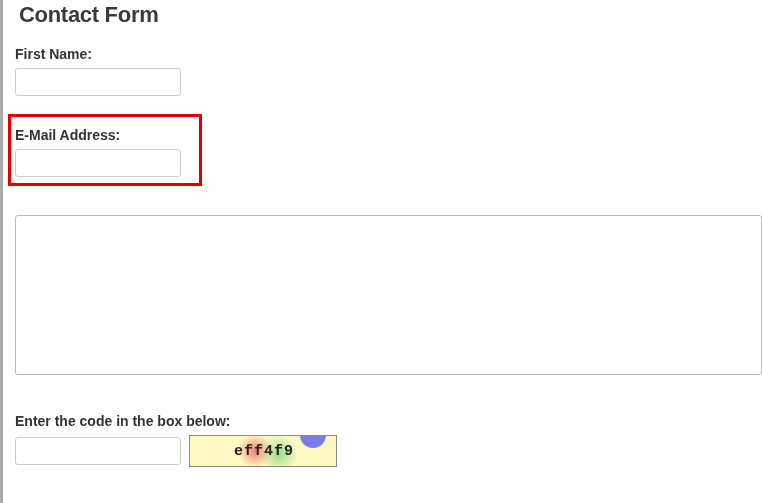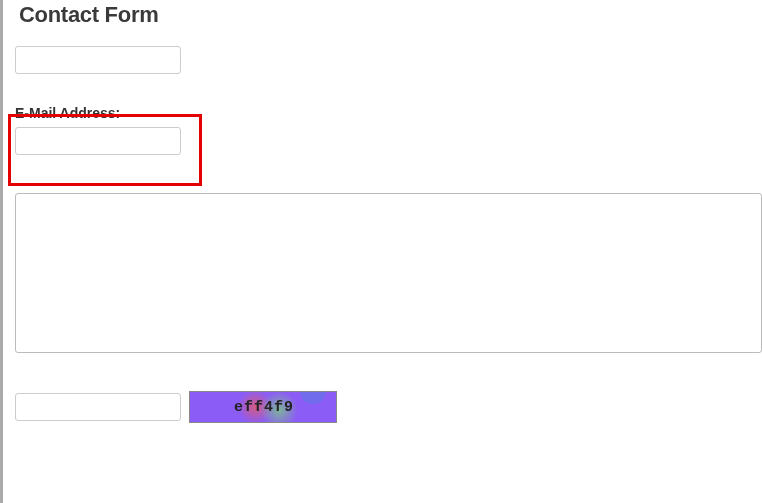--- a/index.html
+++ b/index.html
@@ -85,21 +85,21 @@
       border-radius: 3px;
       padding: 4px 6px;
       font-size: 13px;
       background: #fff;
     }
     .captcha-image {
       width: 148px;
       height: 32px;
       border: 1px solid #888;
       position: relative;
-      background: #8b5cf6;
+      background: #fef9c3;
       overflow: hidden;
     }
     .captcha-circle-red {
       position: absolute;
       width: 34px;
       height: 34px;
       background: radial-gradient(circle, rgba(235,90,90,0.75) 0%, rgba(235,90,90,0) 70%);
       border-radius: 50%;
       left: 48px;
       top: -2px;
@@ -132,35 +132,37 @@
       top: 7px;
       letter-spacing: 1px;
     }
   </style>
 </head>
 <body>
 
 <h1 class="page-title">Contact Form</h1>
 
 <div class="form-group">
+  <label class="form-label">First Name:</label>
   <input type="text" class="text-input" value="" style="">
 </div>
 
 <div class="highlight-box"></div>
 
 <div class="form-group email-group">
   <label class="form-label">E-Mail Address:</label>
   <input type="text" class="text-input" value="" style="">
 </div>
 
 <div class="form-group enquiry-group">
   <textarea class="enquiry-textarea" style=""></textarea>
 </div>
 
 <div class="form-group captcha-group">
+  <label class="form-label">Enter the code in the box below:</label>
   <div class="captcha-row">
     <input type="text" class="captcha-input" value="" style="">
     <div class="captcha-image">
       <div class="captcha-circle-blue"></div>
       <div class="captcha-circle-red"></div>
       <div class="captcha-circle-green"></div>
       <span class="captcha-text">eff4f9</span>
     </div>
   </div>
 </div>

